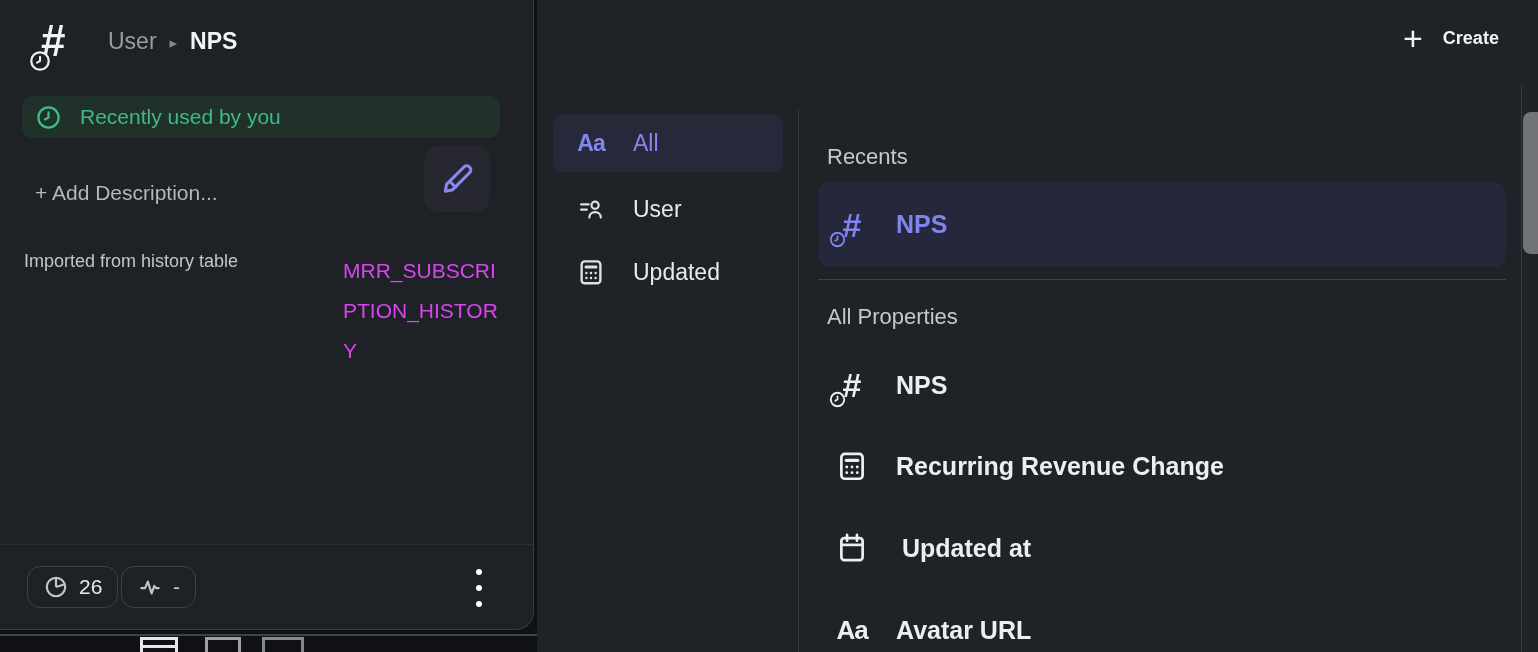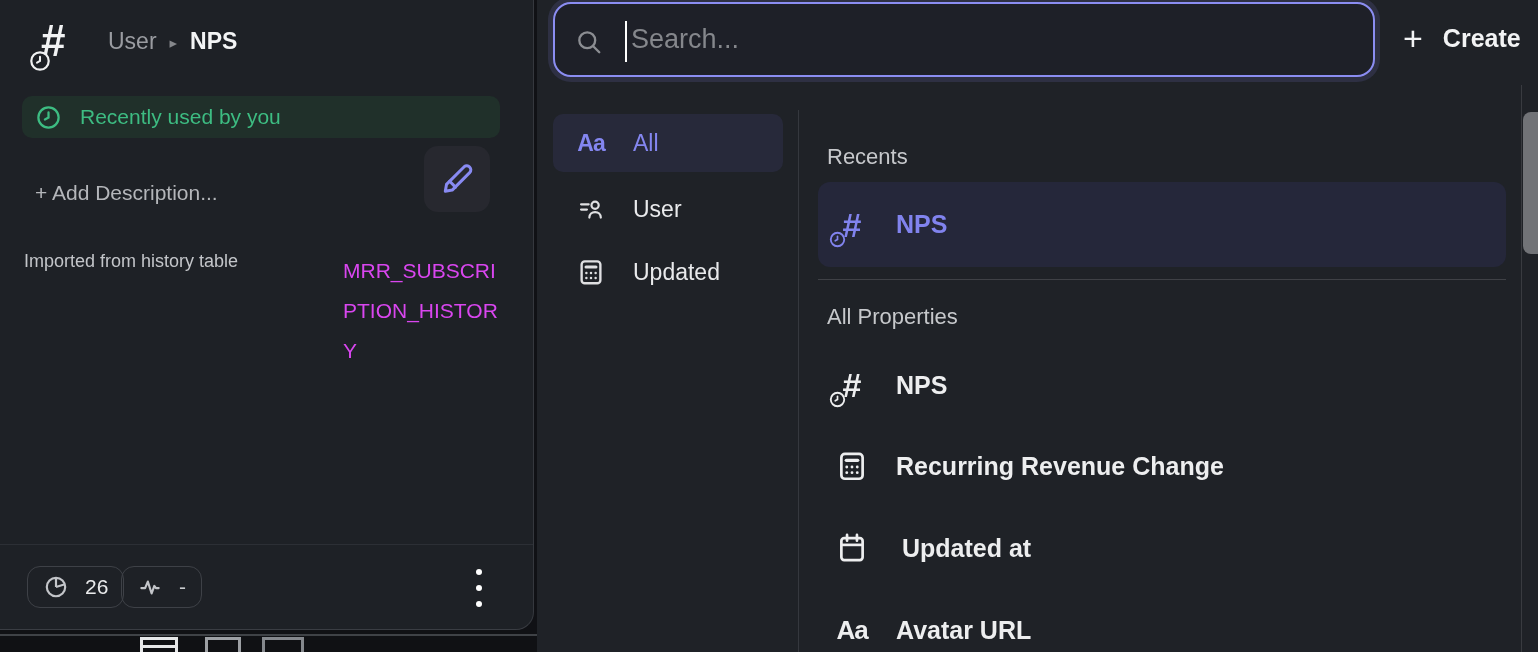--- a/index.html
+++ b/index.html
@@ -48,21 +48,21 @@
     font-size:21px; color:#d946ef; line-height:40px; word-break:break-all;
   }
 
   .panel-footer {
     position:absolute; left:0; bottom:0; width:100%; height:85px;
     border-top:1px solid #2c2f35;
   }
   .stat-pill {
     position:absolute; top:21px; height:42px;
     border:1px solid #3e4147; border-radius:13px;
-    display:flex; align-items:center; gap:16px; padding:0 15px;
+    display:flex; align-items:center; gap:10px; padding:0 15px;
     color:#c3c5c9; cursor:pointer;
   }
   .stat-pill .num { font-size:21px; color:#e9eaeb; }
   .stat-pill .dash { font-size:21px; color:#c9cbce; }
   .pill-count { left:27px; }
   .pill-trend { left:121px; }
   .kebab { position:absolute; right:44px; top:24px; width:20px; height:38px;
     display:flex; flex-direction:column; align-items:center; justify-content:space-between; cursor:pointer; }
   .kebab i { width:6px; height:6px; border-radius:50%; background:#ffffff; }
 
@@ -92,21 +92,21 @@
   }
   .search-input::placeholder { color:#85878c; opacity:1; }
   .caret { position:absolute; left:70px; top:17px; width:2px; height:41px; background:#ffffff; animation:blink 1.1s step-end infinite; }
   @keyframes blink { 50% { opacity:0; } }
 
   .create-btn {
     position:absolute; left:866px; top:18px;
     display:flex; align-items:center; gap:20px; white-space:nowrap; cursor:pointer;
   }
   .create-btn .plus { font-size:34px; font-weight:400; color:#f2f3f4; line-height:40px; }
-  .create-btn .lbl { font-size:25px; font-weight:600; color:#f2f3f4; }
+  .create-btn .lbl { font-size:18px; font-weight:600; color:#f2f3f4; }
 
   .tabs-col { position:absolute; left:0; top:0; width:261px; height:100%; }
   .vdivider { position:absolute; left:261px; top:110px; bottom:0; width:1px; background:#35383e; }
   .tab {
     position:absolute; left:16px; width:230px; height:58px; border-radius:10px;
     display:flex; align-items:center; gap:24px; padding-left:20px; cursor:pointer;
     color:#e9eaec; font-size:23px; font-weight:500;
   }
   .tab .ticon { width:36px; display:flex; justify-content:center; color:#dfe0e2; }
   .tab.active { background:#27293a; color:#8486f0; }
@@ -209,30 +209,20 @@
 
 <div class="bottom-strip">
   <div class="hline"></div>
   <div class="frag-box b1"></div>
   <div class="frag-box b2"></div>
   <div class="frag-box b3"></div>
 </div>
 
 <div class="modal">
 
-  <div class="search-box">
-    <span class="mag">
-      <svg width="28" height="28" viewBox="0 0 24 24">
-          <circle cx="10.5" cy="10.5" r="6.8" fill="none" stroke="currentColor" stroke-width="2"></circle>
-          <path d="M15.6 15.6 L20.8 20.8" stroke="currentColor" stroke-width="2" stroke-linecap="round"></path>
-        </svg>
-    </span>
-    <div class="caret"></div>
-    <input class="search-input" type="text" placeholder="Search..." style="">
-  </div>
 
   <div class="create-btn">
     <span class="plus">+</span>
     <span class="lbl">Create</span>
   </div>
 
   <div class="tabs-col">
     <div class="tab tab-all active">
       <span class="ticon aa-badge">Aa</span>
       <span>All</span>

